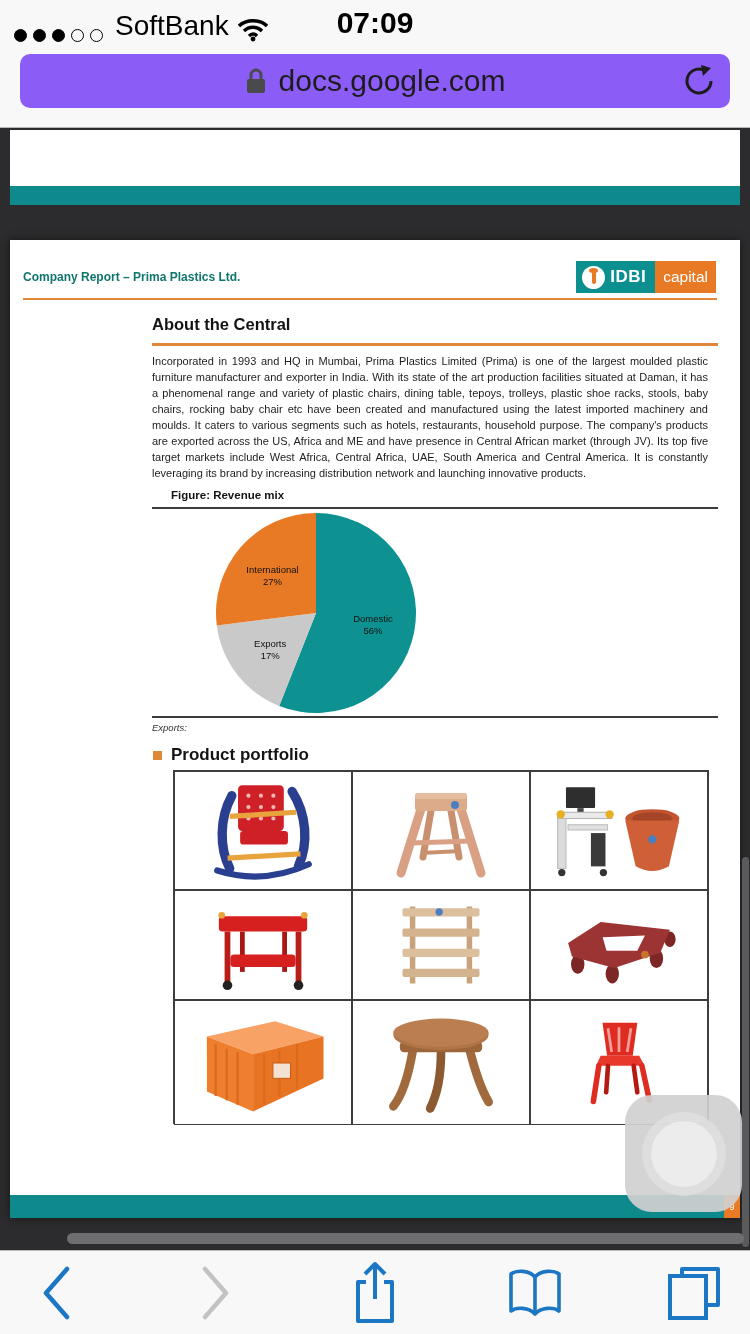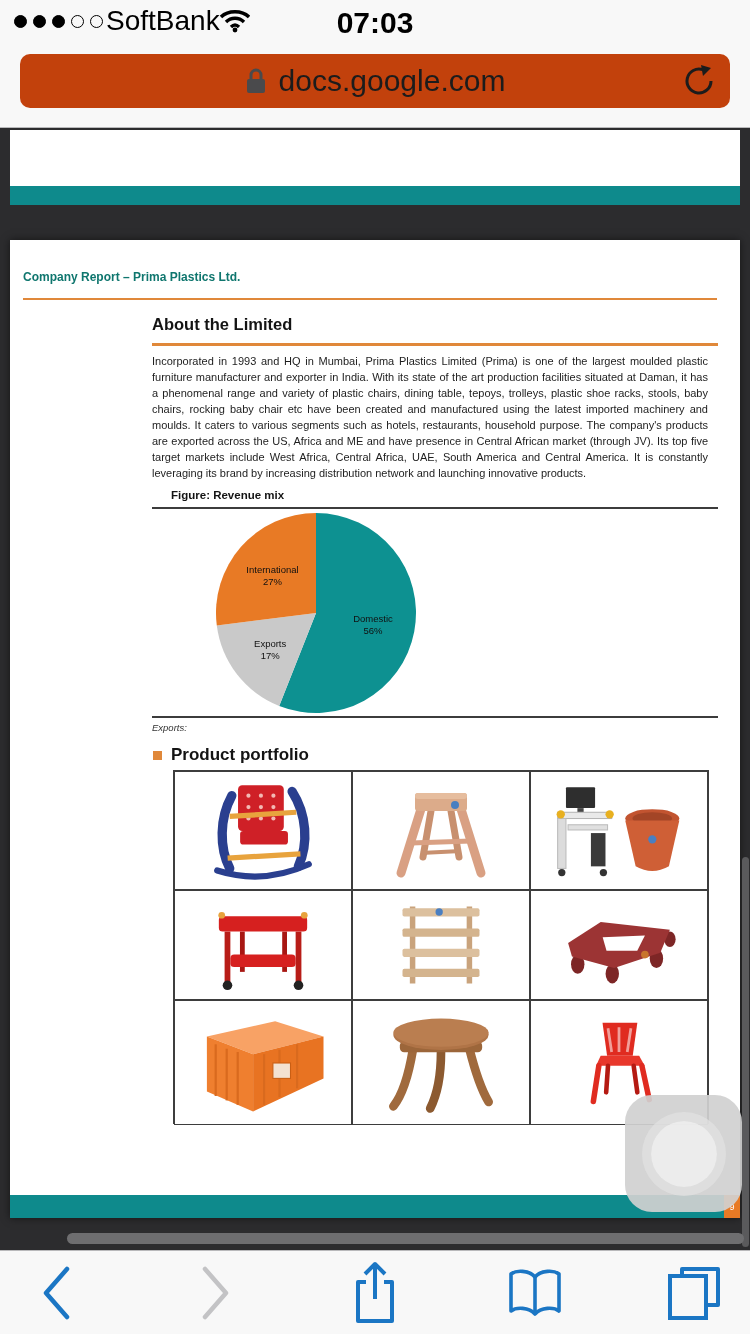--- a/index.html
+++ b/index.html
@@ -2,34 +2,34 @@
 <html><head>
 <meta charset="utf-8">
 <style>
   * { margin:0; padding:0; box-sizing:border-box; }
   body { background:#111; font-family:"Liberation Sans", sans-serif; }
   #phone { position:relative; width:750px; height:1334px; background:#2c2c2e; overflow:hidden; margin:0 auto; }
 
   
   .chrome-top { position:absolute; top:0; left:0; right:0; height:128px; background:#f8f8f8; border-bottom:1px solid #b9b9bb; z-index:30; }
   .status-bar { position:absolute; top:0; left:0; right:0; height:42px; }
-  .sb-left { position:absolute; left:14px; top:0; height:42px; display:flex; align-items:center; }
+  .sb-left { position:absolute; left:14px; top:0; height:42px; display:flex; align-items:flex-end; gap:9px; }
   .dots { display:flex; gap:6px; align-items:center; }
   .dot { width:13px; height:13px; border-radius:50%; border:1.6px solid #000; }
   .dot.filled { background:#000; }
   .carrier { font-size:28px; color:#000; margin-left:3px; }
   .sb-time { position:absolute; left:50%; top:6px; transform:translateX(-50%); font-size:30px; font-weight:bold; color:#000; }
   .sb-right { position:absolute; right:10px; top:0; height:42px; display:flex; align-items:center; gap:10px; }
   .batt-pct { font-size:28px; color:#000; }
   .battery { position:relative; width:46px; height:22px; border:2px solid #000; border-radius:4px; }
   .battery .fill { position:absolute; left:2px; top:2px; bottom:2px; width:88%; background:#000; border-radius:2px; }
   .battery .nub { position:absolute; right:-6px; top:6px; width:4px; height:10px; background:#000; border-radius:0 2px 2px 0; }
 
   .url-row { position:absolute; top:52px; left:0; right:0; height:66px; }
-  .url-field { position:absolute; left:20px; right:20px; top:2px; height:54px; background:#c2410c; border-radius:10px;
+  .url-field { position:absolute; left:20px; right:20px; top:2px; height:54px; background:#8b5cf6; border-radius:10px;
                display:flex; align-items:center; justify-content:center; gap:12px; }
   .url-text { font-size:30px; color:#1c1c1c; }
   .reload { position:absolute; right:34px; top:12px; width:34px; height:34px; }
 
   
   .viewport { position:absolute; top:128px; left:0; right:0; height:1122px; background:#2c2c2e; overflow:hidden; }
   .prev-page { position:absolute; top:2px; left:10px; width:730px; height:56px; background:#fff; }
   .prev-teal { position:absolute; top:58px; left:10px; width:730px; height:19px; }
 
   .page { position:absolute; top:112px; left:10px; width:730px; height:978px; background:#fff; box-shadow:0 0 8px rgba(0,0,0,.55); }
@@ -99,21 +99,21 @@
             <span class="dot"></span>
           </span>
         <span class="carrier">SoftBank</span>
         <svg width="30" height="24" viewBox="0 0 30 24">
           <path d="M1 8 C8 1 22 1 29 8" fill="none" stroke="#000" stroke-width="3.4"></path>
           <path d="M6 13 C11 8 19 8 24 13" fill="none" stroke="#000" stroke-width="3.4"></path>
           <path d="M11 18 C13.5 15.5 16.5 15.5 19 18" fill="none" stroke="#000" stroke-width="3.4"></path>
           <circle cx="15" cy="21" r="2.4" fill="#000"></circle>
         </svg>
       </div>
-      <div class="sb-time">07:03</div>
+      <div class="sb-time">07:09</div>
     </div>
 
     <div class="url-row">
       <div class="url-field">
         <svg width="22" height="28" viewBox="0 0 22 28">
           <rect x="2" y="12" width="18" height="14" rx="2" fill="#4a4a4c"></rect>
           <path d="M6 12 V8 a5 5 0 0 1 10 0 V12" fill="none" stroke="#4a4a4c" stroke-width="3"></path>
         </svg>
         <span class="url-text">docs.google.com</span>
       </div>
@@ -126,23 +126,32 @@
 
   <div class="viewport">
 
     <div class="prev-page"></div>
     <div class="prev-teal" style="background: rgb(14, 138, 140);"></div>
 
     <div class="page">
 
       <div class="doc-header-title">Company Report – Prima Plastics Ltd.</div>
 
+      <div class="logo">
+        <div class="logo-idbi" id="logo-teal-box" style="background: rgb(11, 143, 143);">
+          <span class="logo-circle"></span>
+          <span class="logo-brand">IDBI</span>
+        </div>
+        <div class="logo-suffix-box" id="logo-orange-box" style="background: rgb(232, 122, 37);">
+          <span class="logo-suffix">capital</span>
+        </div>
+      </div>
       <div class="header-rule" id="header-rule" style="background: rgb(224, 136, 58);"></div>
 
-      <div class="content-h2">About the Limited</div>
+      <div class="content-h2">About the Central</div>
       <div class="h2-underline" id="h2-underline" style="background: rgb(224, 136, 58);"></div>
 
       <div class="body-para">Incorporated in 1993 and HQ in Mumbai, Prima Plastics Limited (Prima) is one of the largest moulded plastic furniture manufacturer and exporter in India. With its state of the art production facilities situated at Daman, it has a phenomenal range and variety of plastic chairs, dining table, tepoys, trolleys, plastic shoe racks, stools, baby chairs, rocking baby chair etc have been created and manufactured using the latest imported machinery and moulds. It caters to various segments such as hotels, restaurants, household purpose. The company's products are exported across the US, Africa and ME and have presence in Central African market (through JV). Its top five target markets include West Africa, Central Africa, UAE, South America and Central America. It is constantly leveraging its brand by increasing distribution network and launching innovative products.</div>
 
       <div class="figure-label">Figure: Revenue mix</div>
       <div class="fig-line-top"></div>
 
       <div class="pie-wrap">
         <svg id="pie-svg" width="204" height="202" viewBox="0 0 204 202">
             <path d="M 102 101 L 102.00 1.00 A 100 100 0 1 1 65.19 193.98 Z" fill="#0d9191"></path>

